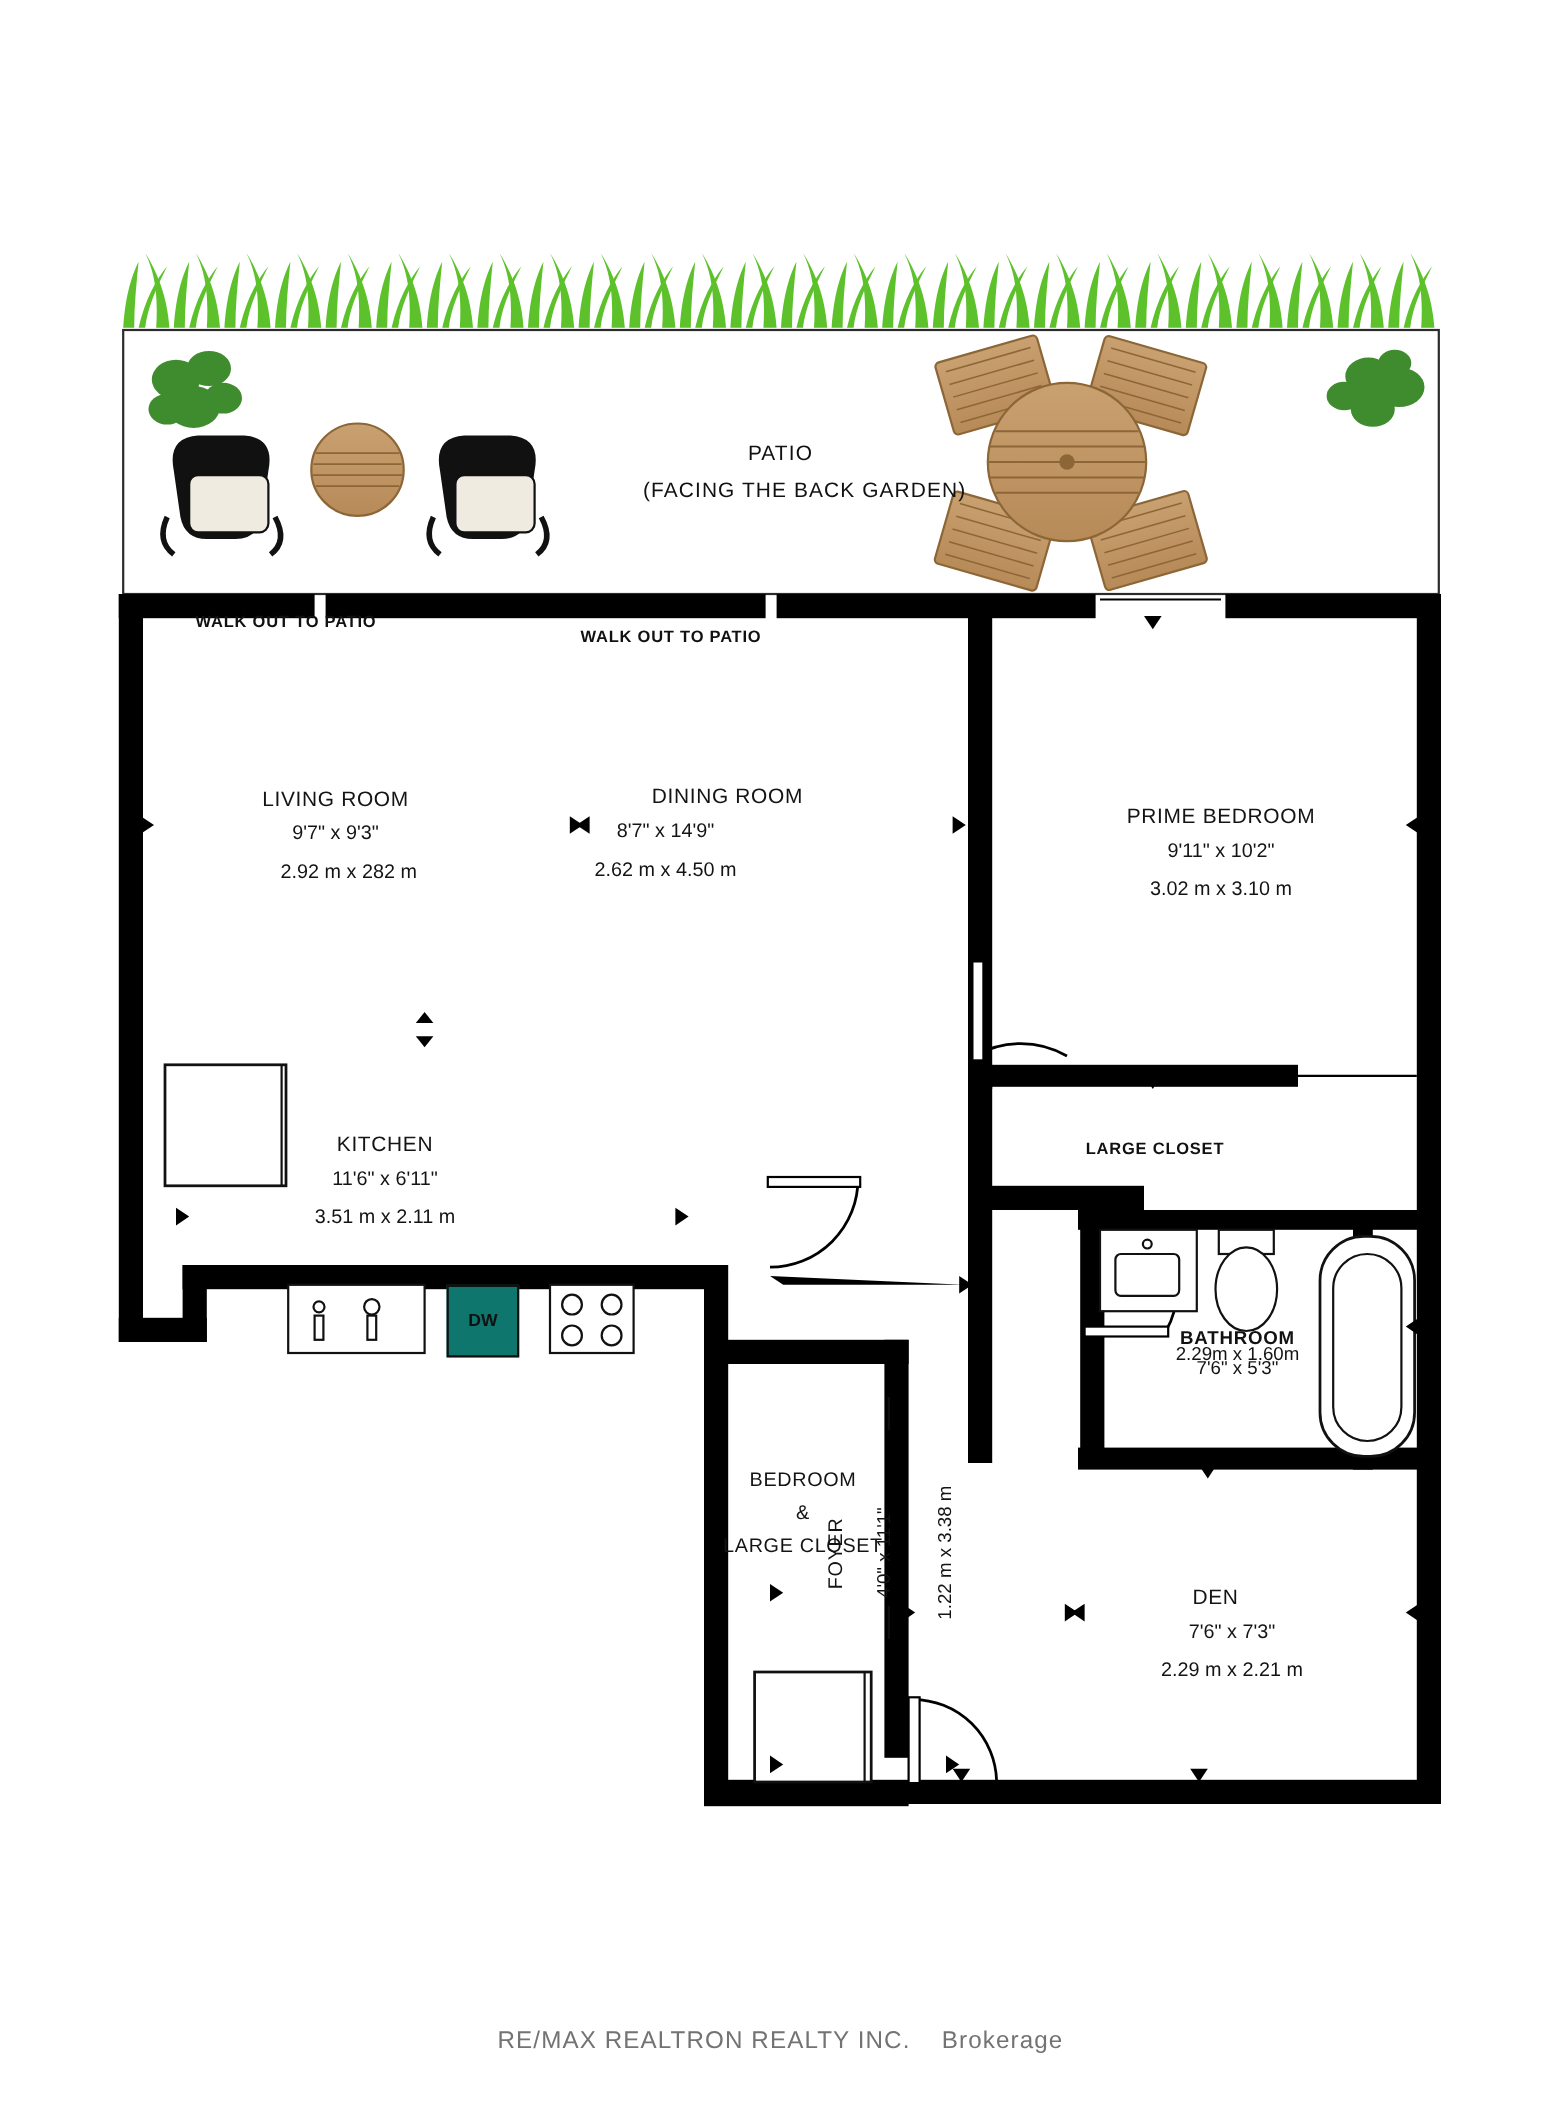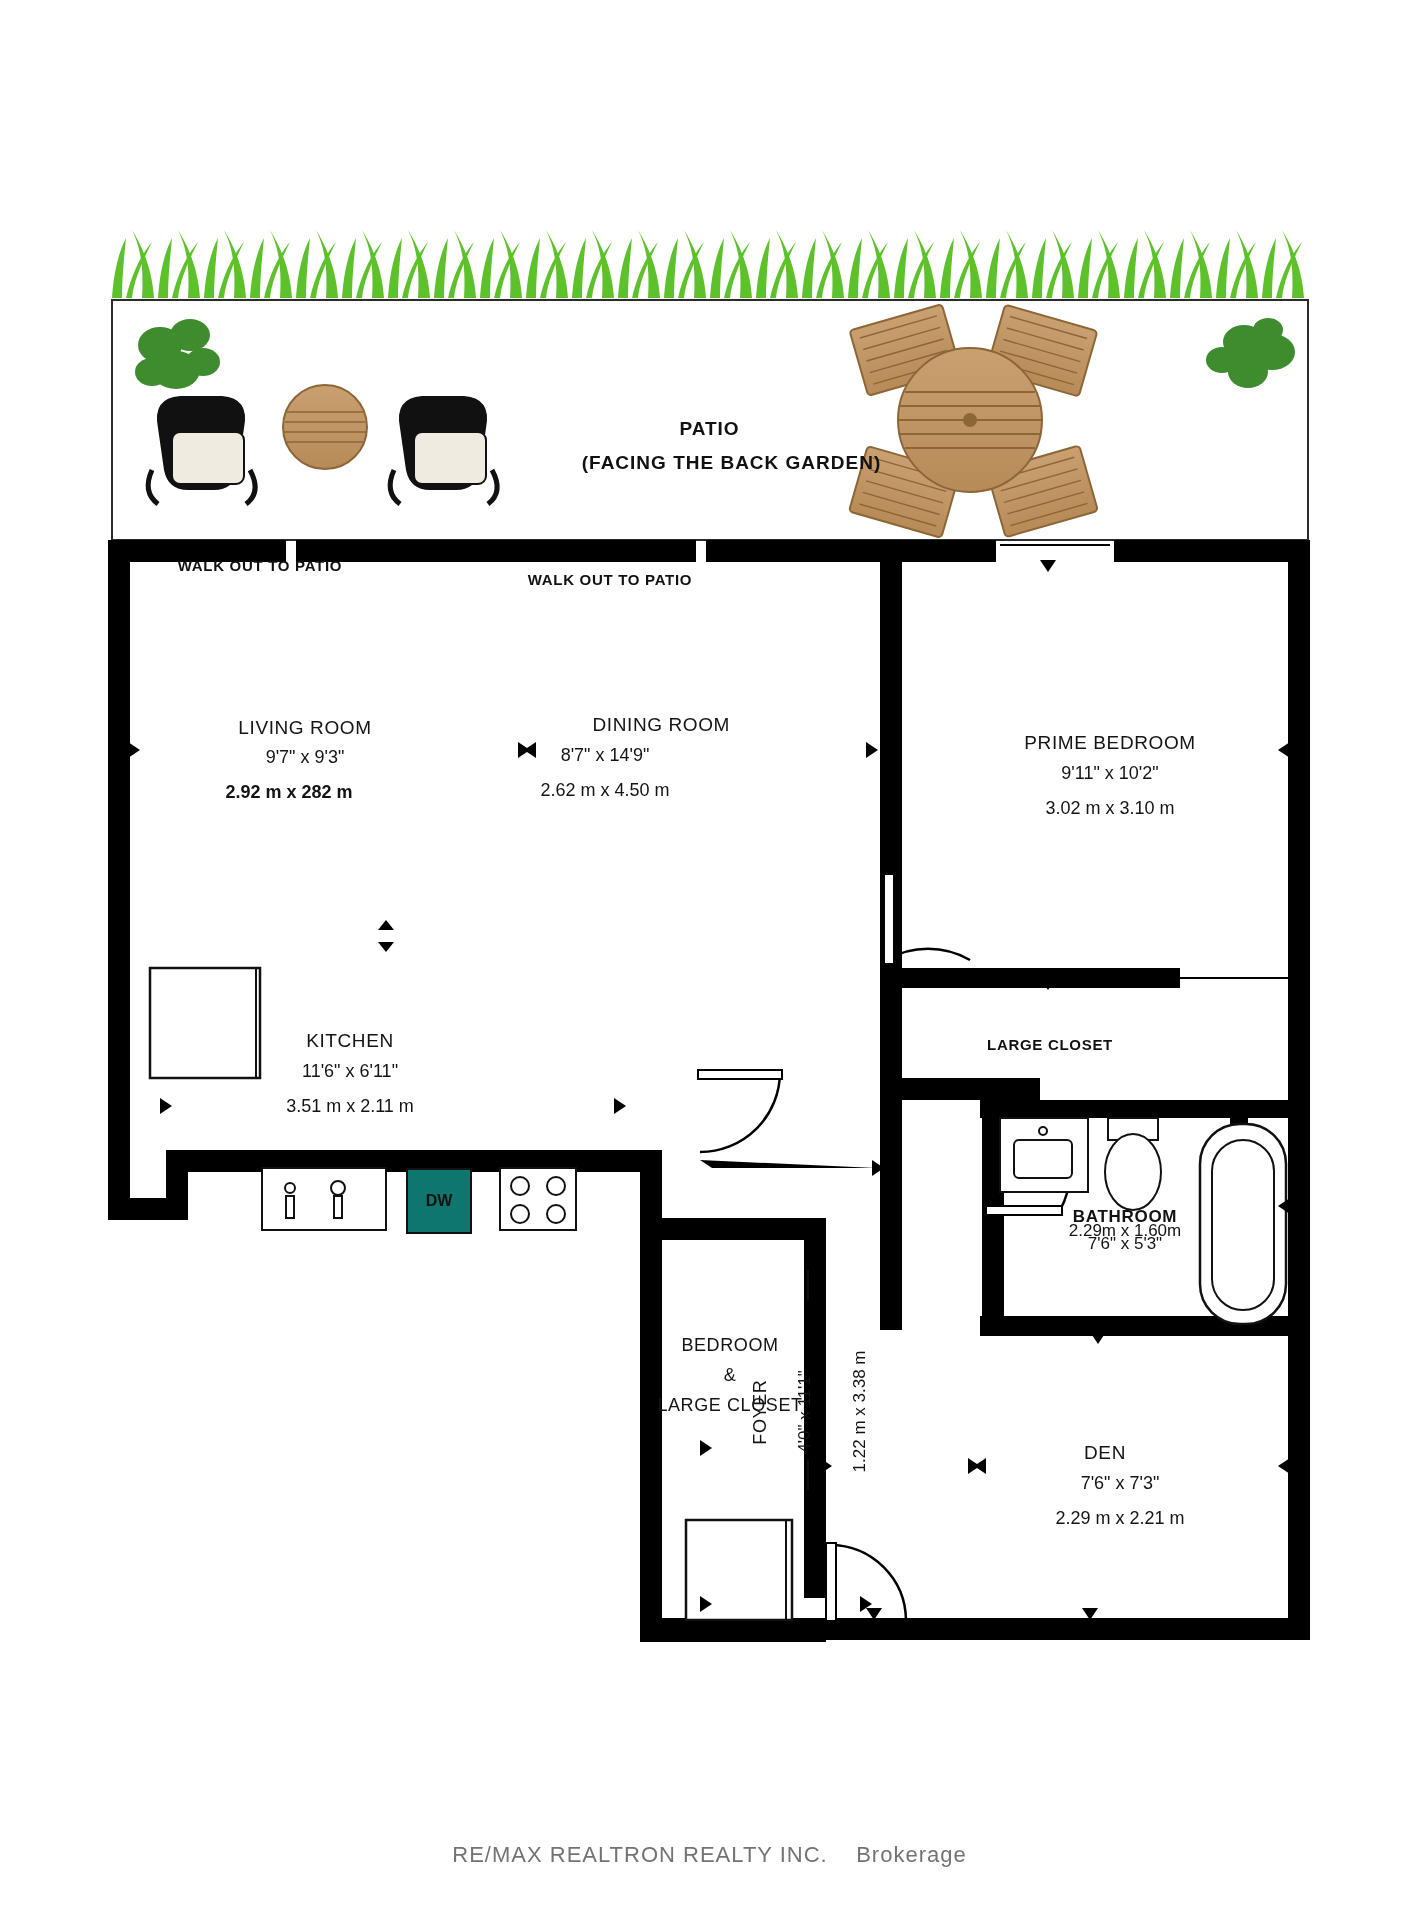--- a/index.html
+++ b/index.html
@@ -2,21 +2,21 @@
 <html><head>
 <meta charset="utf-8">
 <style>
   html,body{margin:0;padding:0;background:#ffffff;}
   body{width:1419px;height:1920px;position:relative;font-family:"Liberation Sans",sans-serif;color:#111;overflow:hidden;}
   #plan{position:absolute;left:0;top:0;width:1419px;height:1920px;}
   .lbl{position:absolute;text-align:center;line-height:1.35;white-space:nowrap;}
   .room-name{font-size:19px;letter-spacing:.6px;font-weight:400;color:#141414;}
   .room-dim{font-size:18px;color:#141414;}
   .small-caps{font-size:15px;font-weight:700;letter-spacing:.7px;color:#111;}
-  .patio-txt{font-size:19px;letter-spacing:1px;font-weight:700;color:#111;margin-top:16px;}
+  .patio-txt{font-size:19px;letter-spacing:1px;font-weight:400;color:#111;}
   .vert{transform-origin:center center;}
   .wm{position:absolute;left:0;right:0;bottom:52px;text-align:center;font-size:22px;letter-spacing:1px;color:#737373;}
   .dwbox{position:absolute;border:2px solid #111;background:#0f766e;display:flex;align-items:center;justify-content:center;font-size:16px;font-weight:700;color:#111;}
 </style>
 </head>
 <body>
 
 <svg id="plan" viewBox="0 0 1419 1920">
   <defs>
     <linearGradient id="woodg" x1="0" y1="0" x2="0" y2="1">
@@ -397,21 +397,21 @@
 </svg>
 
 <div class="lbl patio-txt" style="left:0;right:0;top:400px;">PATIO</div>
 <div class="lbl patio-txt" style="left:0;right:0;top:434px;padding-left:44px;">(FACING THE BACK GARDEN)</div>
 
 <div class="lbl small-caps" style="left:130px;top:556px;width:260px;">WALK OUT TO PATIO</div>
 <div class="lbl small-caps" style="left:480px;top:570px;width:260px;">WALK OUT TO PATIO</div>
 
 <div class="lbl room-name" style="left:180px;top:715px;width:250px;">LIVING ROOM</div>
 <div class="lbl room-dim" style="left:180px;top:745px;width:250px;">9'7" x 9'3"</div>
-<div class="lbl room-dim" style="left:164px;top:780px;width:250px;font-weight:bold;">2.92 m x 282 m</div>
+<div class="lbl room-dim" style="left:192px;top:780px;width:250px;">2.92 m x 282 m</div>
 
 <div class="lbl room-name" style="left:480px;top:712px;width:250px;text-align:right;">DINING ROOM</div>
 <div class="lbl room-dim" style="left:480px;top:743px;width:250px;">8'7" x 14'9"</div>
 <div class="lbl room-dim" style="left:480px;top:778px;width:250px;">2.62 m x 4.50 m</div>
 
 <div class="lbl room-name" style="left:985px;top:730px;width:250px;">PRIME BEDROOM</div>
 <div class="lbl room-dim" style="left:985px;top:761px;width:250px;">9'11" x 10'2"</div>
 <div class="lbl room-dim" style="left:985px;top:796px;width:250px;">3.02 m x 3.10 m</div>
 
 <div class="lbl room-name" style="left:225px;top:1028px;width:250px;">KITCHEN</div>

